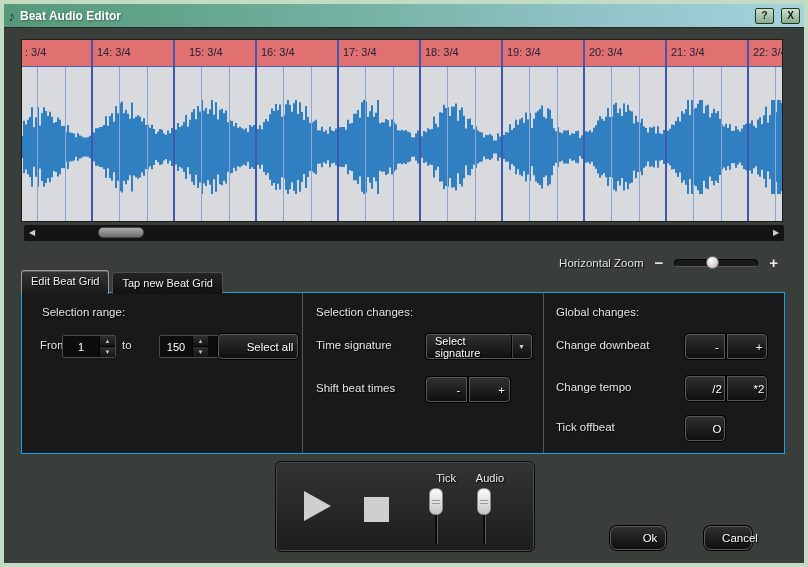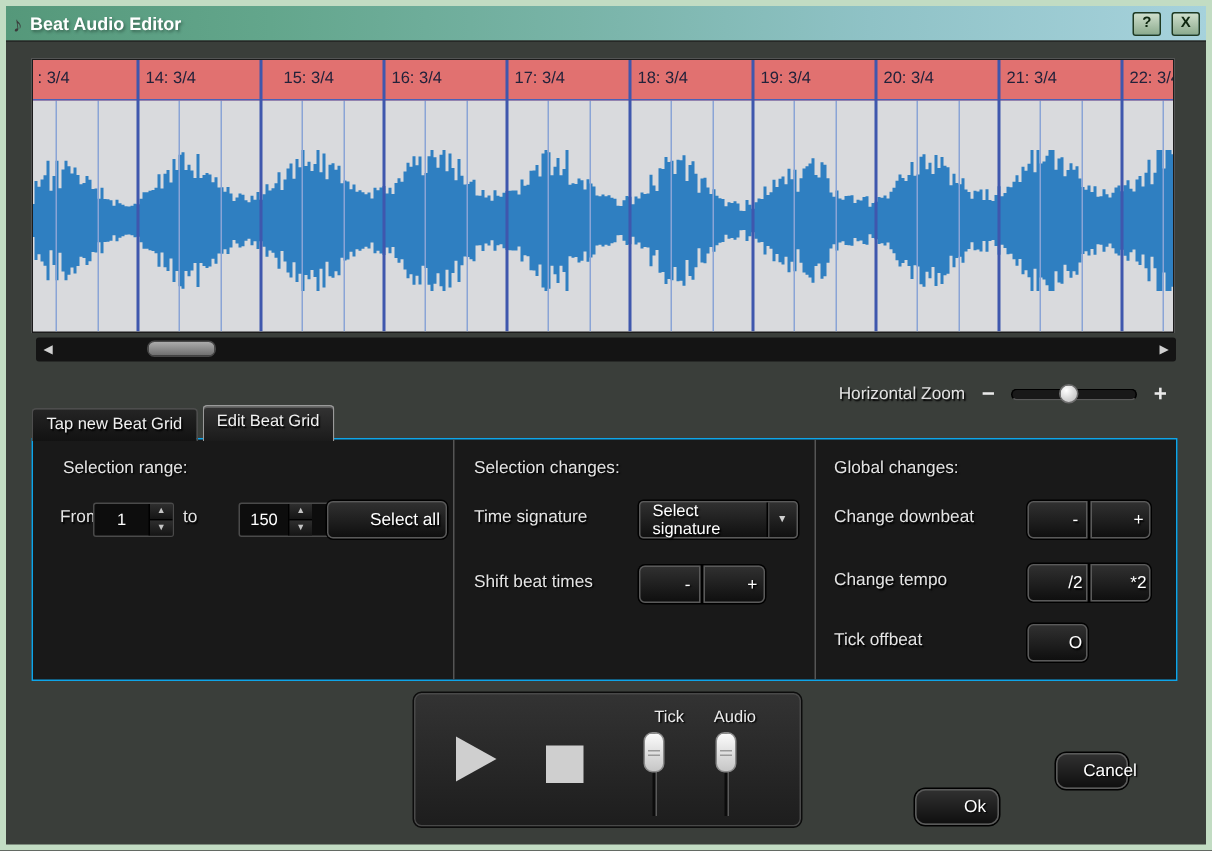--- a/index.html
+++ b/index.html
@@ -176,22 +176,22 @@
     <div class="zoom-row">
       <span class="zoom-label">Horizontal Zoom</span>
       <span class="zoom-btn">−</span>
       <div class="zoom-track">
         <div class="zoom-thumb" id="zoom-thumb" style="left: calc(45% - 6px);"></div>
       </div>
       <span class="zoom-btn">+</span>
     </div>
 
     <div class="tabs">
+      <div class="tab active">Edit Beat Grid</div>
       <div class="tab">Tap new Beat Grid</div>
-      <div class="tab active">Edit Beat Grid</div>
     </div>
 
     <div class="main-panel">
       <div class="divider-v" style="left:280px"></div>
       <div class="divider-v" style="left:521px"></div>
 
       <span class="pnl-text" style="left:20px; top:13px">Selection range:</span>
       <span class="pnl-text" style="left:18px; top:46px">From</span>
       <div class="spinner" style="left:40px; top:42px; width:54px">
         <div class="spin-val" style="width:36px">1</div>
@@ -242,16 +242,16 @@
       </div>
       <div class="vslider" style="left:188px">
         <div class="vlabel">Audio</div>
         <div class="vtrack">
           <div class="vthumb"></div>
         </div>
       </div>
     </div>
 
     <div class="btn dlg-btn" style="left:606px; top:498px; width:56px">Ok</div>
-    <div class="btn dlg-btn" style="left:700px; top:474px; width:48px">Cancel</div>
+    <div class="btn dlg-btn" style="left:700px; top:498px; width:48px">Cancel</div>
 
   </div>
 </div>
 
 </body></html>

